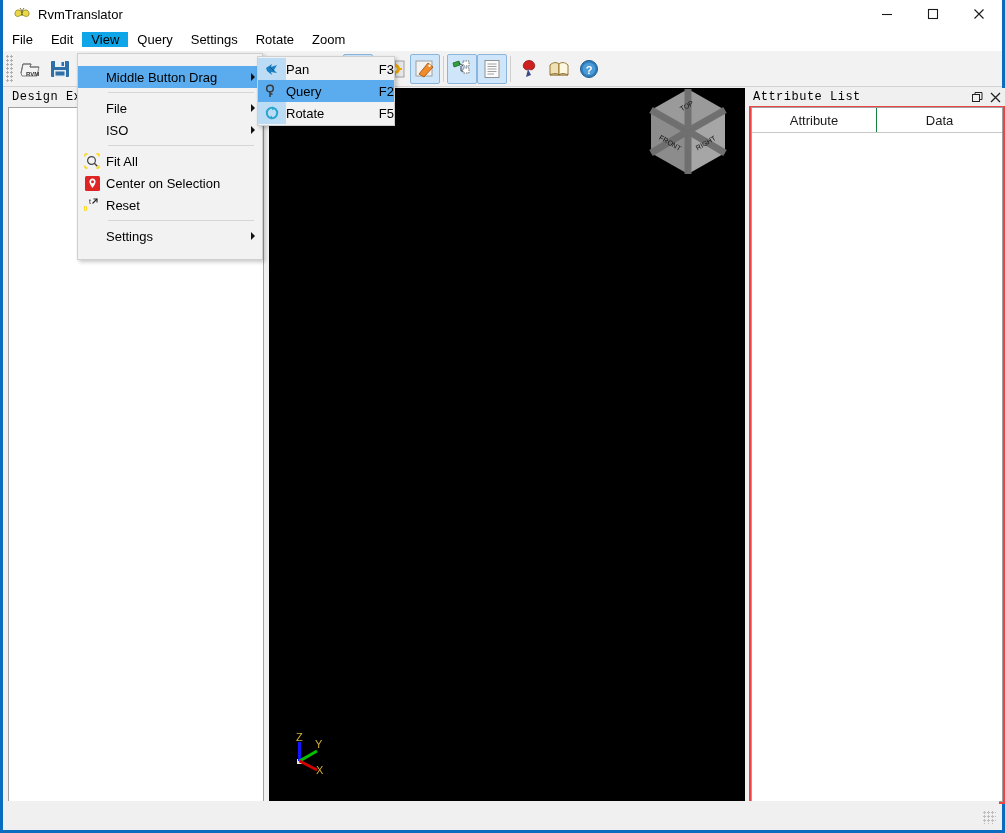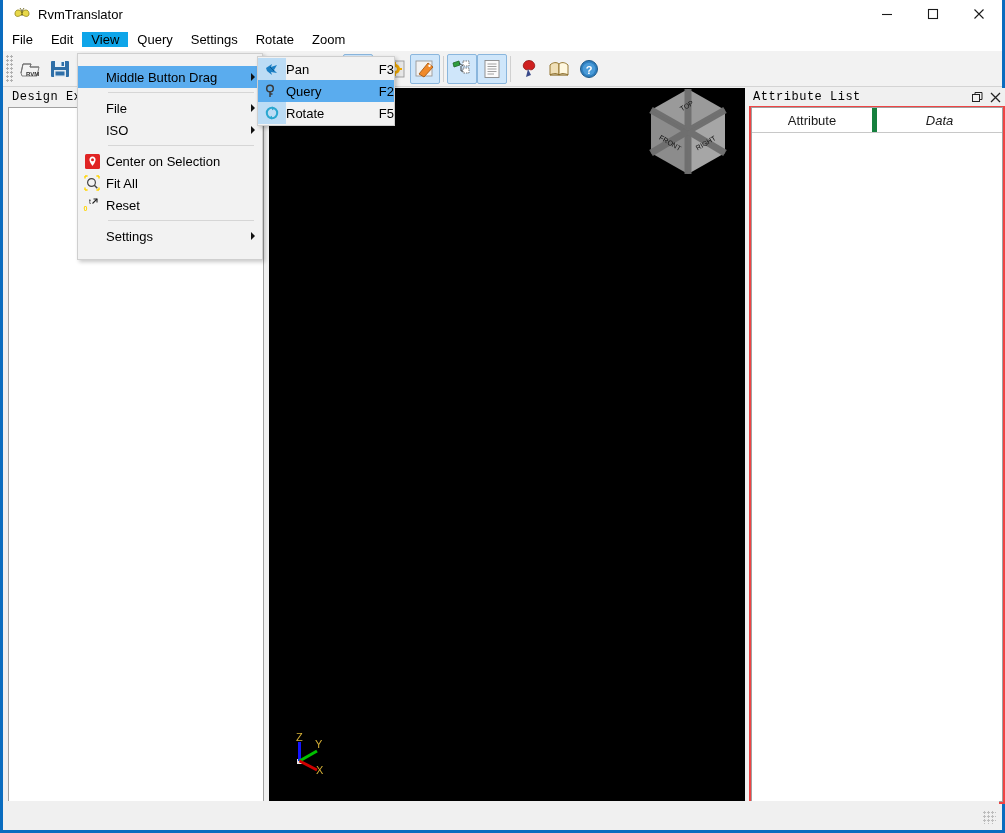--- a/index.html
+++ b/index.html
@@ -142,22 +142,22 @@
     display: flex; height: 24px;
     border-bottom: 1px solid #c8c8c8;
     background: #ffffff;
   }
   .attr-col {
     font-size: 13px; color: #1a1a1a;
     display: flex; align-items: center; justify-content: center;
     height: 24px;
     box-sizing: border-box;
   }
-  .attr-col.c1 { width: 50%; border-right: 5px solid #15803d; }
-  .attr-col.c2 { width: 50%; font-style: italic; }
+  .attr-col.c1 { width: 50%; border-right: 1px solid #15803d; }
+  .attr-col.c2 { width: 50%; }
   
   #statusbar {
     position: absolute; left: 3px; right: 3px; bottom: 3px;
     height: 26px;
     background: #f0f0f0;
   }
   #resize-grip {
     position: absolute; right: 3px; bottom: 3px;
     width: 13px; height: 13px;
     background-image:
@@ -597,47 +597,47 @@
         <svg width="8" height="10" viewBox="0 0 8 10">
             <path d="M2 1 L6 5 L2 9 Z" fill="#111"></path>
           </svg>
       </span>
     </div>
 
     <div class="mi-sep"></div>
 
     <div class="mi">
       <span class="mi-icon">
-        <svg width="17" height="17" viewBox="0 0 17 17">
-          <rect x="1" y="1" width="15" height="15" rx="1.5" fill="#e02424"></rect>
-          <path d="M8.5 3.5 C10.3 3.5 11.6 5 11.6 6.7 C11.6 8.8 8.5 13 8.5 13 C8.5 13 5.4 8.8 5.4 6.7 C5.4 5 6.7 3.5 8.5 3.5 Z" fill="#fff"></path>
-          <circle cx="8.5" cy="6.7" r="1.5" fill="#e02424"></circle>
-        </svg>
-      </span>
-      <span class="mi-label">Center on Selection</span>
-      <span class="mi-accel"></span>
-    </div>
-
-    <div class="mi">
-      <span class="mi-icon">
         <svg width="18" height="18" viewBox="0 0 18 18">
           <circle cx="8.5" cy="8.5" r="3.9" fill="none" stroke="#444" stroke-width="1.2"></circle>
           <path d="M11.3 11.3 L14.3 14.3" stroke="#444" stroke-width="1.4"></path>
           <path d="M2 2 L2 4.6 M2 2 L4.6 2" stroke="#ffd400" stroke-width="1.4"></path>
           <path d="M16 2 L13.4 2 M16 2 L16 4.6" stroke="#ffd400" stroke-width="1.4"></path>
           <path d="M2 16 L2 13.4 M2 16 L4.6 16" stroke="#ffd400" stroke-width="1.4"></path>
           <path d="M16 16 L13.4 16 M16 16 L16 13.4" stroke="#ffd400" stroke-width="1.4"></path>
         </svg>
       </span>
       <span class="mi-label">Fit All</span>
       <span class="mi-accel"></span>
     </div>
 
     <div class="mi">
       <span class="mi-icon">
+        <svg width="17" height="17" viewBox="0 0 17 17">
+          <rect x="1" y="1" width="15" height="15" rx="1.5" fill="#e02424"></rect>
+          <path d="M8.5 3.5 C10.3 3.5 11.6 5 11.6 6.7 C11.6 8.8 8.5 13 8.5 13 C8.5 13 5.4 8.8 5.4 6.7 C5.4 5 6.7 3.5 8.5 3.5 Z" fill="#fff"></path>
+          <circle cx="8.5" cy="6.7" r="1.5" fill="#e02424"></circle>
+        </svg>
+      </span>
+      <span class="mi-label">Center on Selection</span>
+      <span class="mi-accel"></span>
+    </div>
+
+    <div class="mi">
+      <span class="mi-icon">
         <svg width="18" height="18" viewBox="0 0 18 18">
           <text x="0.5" y="15" font-family="Liberation Sans" font-size="7" font-weight="bold" fill="#ffd400">0</text>
           <text x="6" y="8" font-family="Liberation Sans" font-size="7" fill="#222">t</text>
           <path d="M10.5 3 L14 3 L14 6.5" fill="none" stroke="#222" stroke-width="1.1"></path>
           <path d="M14 3 L9.5 7.5" stroke="#222" stroke-width="1.1"></path>
         </svg>
       </span>
       <span class="mi-label">Reset</span>
       <span class="mi-accel"></span>
     </div>

